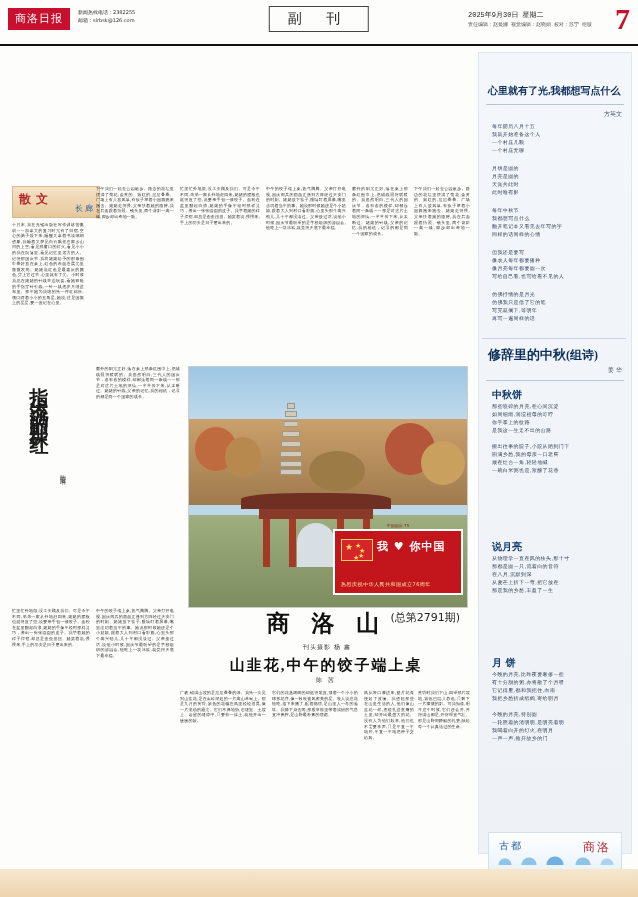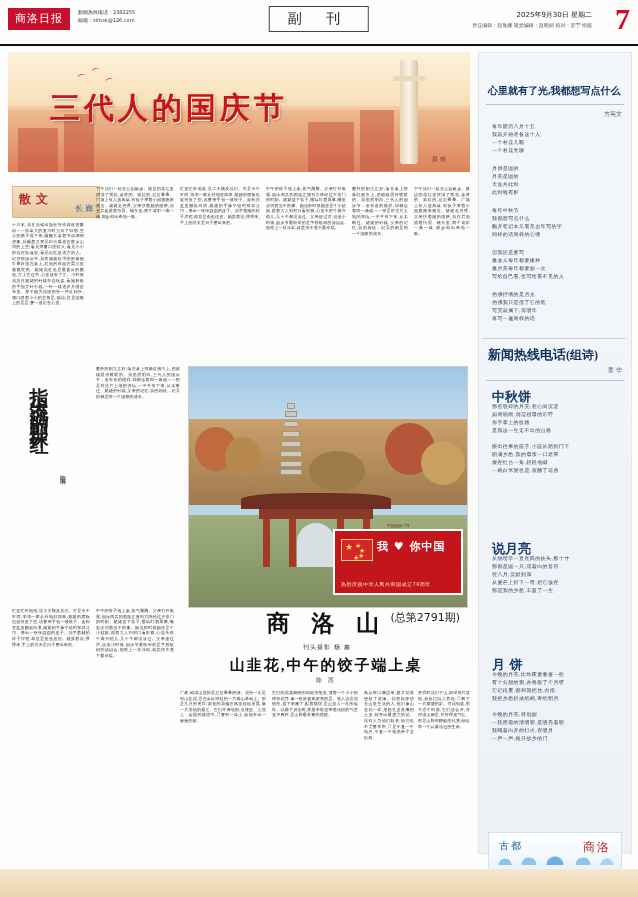--- a/index.html
+++ b/index.html
@@ -4,21 +4,21 @@
 <style>
   html,body{margin:0;padding:0;background:#ffffff;}
   body{width:638px;height:897px;font-family:"DejaVu Sans","Liberation Sans",sans-serif;color:#111;}
   .page{position:relative;width:638px;height:897px;background:#fdfdfb;overflow:hidden;}
 
   
   .masthead{position:absolute;left:0;top:0;width:638px;height:44px;border-bottom:2px solid #111;}
   .logo{position:absolute;left:8px;top:8px;width:62px;height:22px;background:#c8102e;color:#fff;font-size:11px;line-height:22px;text-align:center;letter-spacing:1px;}
   .mast-info{position:absolute;left:78px;top:8px;font-size:5px;line-height:8px;color:#333;}
   .mast-center{position:absolute;left:50%;top:6px;transform:translateX(-50%);border:1px solid #444;padding:3px 18px;font-size:14px;letter-spacing:10px;color:#222;}
-  .mast-right{position:absolute;right:46px;top:10px;text-align:right;font-size:7px;line-height:10px;color:#222;}
+  .mast-right{position:absolute;right:46px;top:10px;text-align:left;font-size:7px;line-height:10px;color:#222;font-family:Liberation Mono, monospace;}
   .mast-right .small{font-size:5px;color:#555;}
   .pagenum{position:absolute;right:8px;top:4px;font-size:30px;font-weight:bold;color:#c8102e;line-height:30px;font-family:"Liberation Serif",serif;}
 
   
   .vtext{font-size:4px;line-height:5.6px;color:#333;text-align:justify;letter-spacing:.2px;}
   .col{position:absolute;}
 
   
   .hero{position:absolute;left:8px;top:52px;width:462px;height:120px;background:linear-gradient(180deg,#f7e6c8 0%,#f2cf9e 45%,#e8b885 100%);overflow:hidden;}
   .hero .sky{position:absolute;left:0;top:0;width:100%;height:58px;background:linear-gradient(180deg,#fdf2dc,#f7dcb4);}
@@ -67,21 +67,21 @@
   
   .mid-title{position:absolute;left:176px;top:656px;width:300px;text-align:center;font-family:"Liberation Serif",serif;font-size:15px;font-weight:bold;letter-spacing:2px;color:#111;}
   .mid-author{position:absolute;left:176px;top:676px;width:300px;text-align:center;font-size:6px;color:#444;letter-spacing:2px;}
 
   
   .rail{position:absolute;left:478px;top:52px;width:152px;height:800px;background:linear-gradient(180deg,#f3f7fb,#eef2f7);border:1px solid #dfe6ee;}
   .rail-sep{position:absolute;left:482px;width:144px;height:1px;background:#c9d4e0;}
   .rt-title{position:absolute;font-family:"Liberation Serif",serif;font-weight:bold;color:#0f2f5b;}
   .rt-author{position:absolute;font-size:6px;color:#44566d;}
   .poem{position:absolute;font-size:5px;line-height:8px;color:#30405a;letter-spacing:.4px;}
-  .poem-h{position:absolute;font-size:13px;font-weight:bold;color:#123a6b;}
+  .poem-h{position:absolute;font-size:10px;font-weight:bold;color:#123a6b;}
 
   
   .footer-logo{position:absolute;left:488px;top:832px;width:132px;height:36px;background:linear-gradient(180deg,#ffffff,#eaf3fb);border:1px solid #cfe0ee;}
   .fl-wave{position:absolute;left:6px;bottom:4px;width:120px;height:14px;background:radial-gradient(circle at 10px 14px,#8fc3e8 6px,transparent 7px),radial-gradient(circle at 34px 14px,#8fc3e8 7px,transparent 8px),radial-gradient(circle at 60px 14px,#6fb0de 8px,transparent 9px),radial-gradient(circle at 88px 14px,#8fc3e8 7px,transparent 8px),radial-gradient(circle at 112px 14px,#a9d3ef 6px,transparent 7px);}
   .fl-t1{position:absolute;left:10px;top:6px;font-size:10px;color:#1a5fa0;font-family:"Liberation Serif",serif;letter-spacing:2px;}
   .fl-t2{position:absolute;right:10px;top:6px;font-size:12px;color:#b3292b;font-family:"Liberation Serif",serif;letter-spacing:2px;}
 
   .bottom-band{position:absolute;left:0;bottom:0;width:638px;height:28px;background:linear-gradient(180deg,#f6e7cf,#edd3ae);}
   .hr-thin{position:absolute;background:#b9c4cf;}
 </style>
@@ -97,34 +97,20 @@
       <div>邮箱：slrbsk@126.com</div>
     </div>
     <div class="mast-center">副  刊</div>
     <div class="mast-right">
       <div>2025年9月30日 星期二</div>
       <div class="small">责任编辑：赵曼娜  视觉编辑：赵晓娟  校对：苏宁  组版</div>
     </div>
     <div class="pagenum">7</div>
   </div>
 
-  <div class="hero">
-    <div class="sky"></div>
-    <div class="redwash"></div>
-    <div class="bldg" style="left:10px;width:40px;height:44px;"></div>
-    <div class="bldg" style="left:56px;width:30px;height:58px;"></div>
-    <div class="bldg" style="left:300px;width:46px;height:50px;"></div>
-    <div class="bldg" style="left:352px;width:34px;height:62px;"></div>
-    <div class="bird" style="left:70px;top:22px;"></div>
-    <div class="bird" style="left:84px;top:16px;"></div>
-    <div class="bird" style="left:98px;top:26px;"></div>
-    <div class="hero-pillar"></div>
-    <div class="hero-title">三代人的国庆节</div>
-    <div class="hero-author">聂 难</div>
-  </div>
 
   <div class="ribbon">
     <div class="r-t">散 文</div>
     <div class="r-s">长 廊</div>
   </div>
 
   <div class="col vtext" style="left:12px;top:222px;width:72px;height:136px;">十月末,我在无锡出版社写作训练营集训——加拿大的复习时光有了归宿,空心的脑子缓下来,睡醒又拿着书读细细想象,我睡着又梦见白云飘摇在家乡山河的上空;看见那窗口的灯火,看见小小的我在院落里,看见记忆里远方的人。记得那国庆节,我将姥姥给予的那条围巾叠好放在桌上,红色的布面在晨光里微微发亮。姥姥说红色是最喜庆的颜色,穿上它过节,心里就有了光。小时候我总在姥姥的针线筐边玩耍,看她粗糙的手指穿针引线,一针一线把岁月缝进布里。那年她为我缝的第一件红棉袄,领口绣着小小的五角星,她说,这是国旗上的星星,要一直记在心里。</div>
 
   <div class="vtitle">指尖流淌的那抹红</div>
   <div class="vtitle-author">陈冠琳</div>
@@ -221,21 +207,21 @@
 像月亮每年都要圆一次
 写给自己看,也写给看不见的人</div>
   <div class="poem" style="left:492px;top:290px;width:124px;white-space:pre-line;">仿佛抒情的是月光
 仿佛我只是借了它的笔
 写完就搁下,等明年
 再写一遍同样的话</div>
 
   <div class="rail-sep" style="top:338px;"></div>
 
   <div class="rt-title" style="left:488px;top:346px;width:134px;font-size:13px;">
-    <span>新闻热线电话</span><span style="font-size:12px;">(组诗)</span>
+    <span>修辞里的中秋</span><span style="font-size:12px;">(组诗)</span>
   </div>
   <div class="rt-author" style="left:488px;top:366px;width:134px;text-align:right;">姜 华</div>
   <div class="hr-thin" style="left:486px;top:380px;width:138px;height:1px;"></div>
 
   <div class="poem-h" style="left:492px;top:388px;">中秋饼</div>
   <div class="poem" style="left:492px;top:402px;width:124px;white-space:pre-line;">那些咬碎的月亮,在心间沉淀
 如同细雨,润湿祖母的叮咛
 你手掌上的纹路
 是我这一生走不出的山路
 

